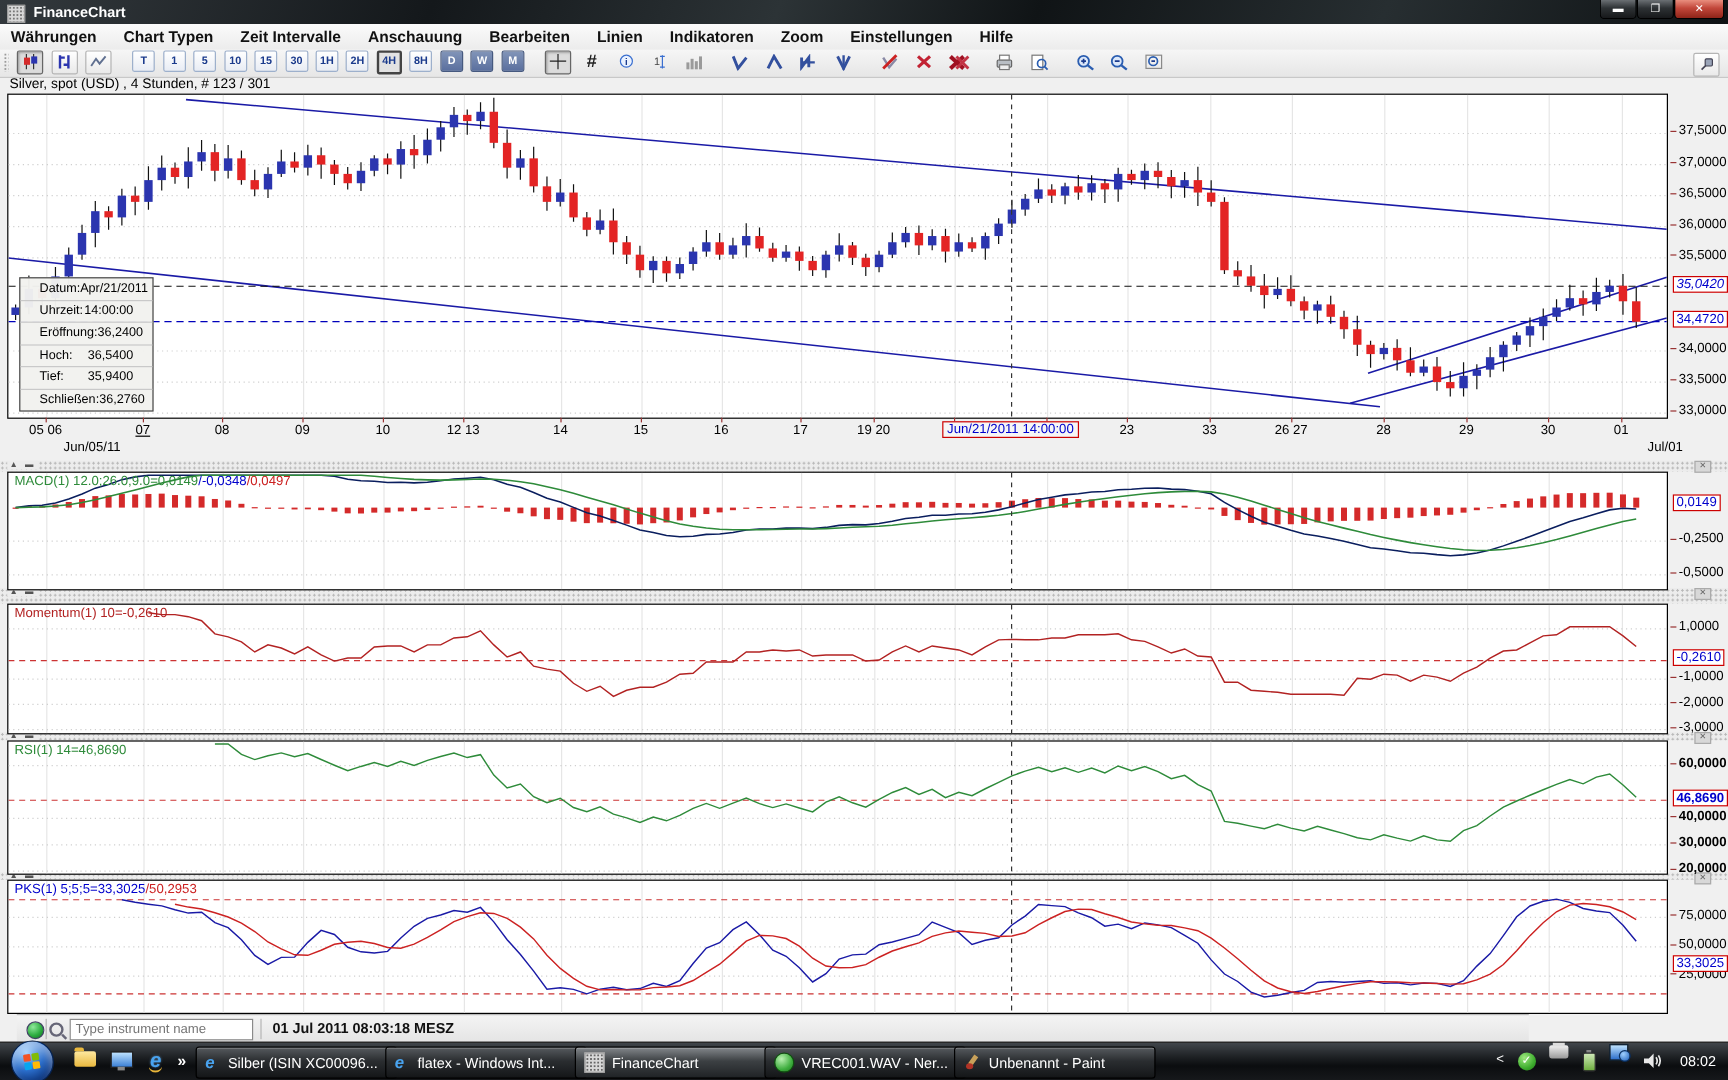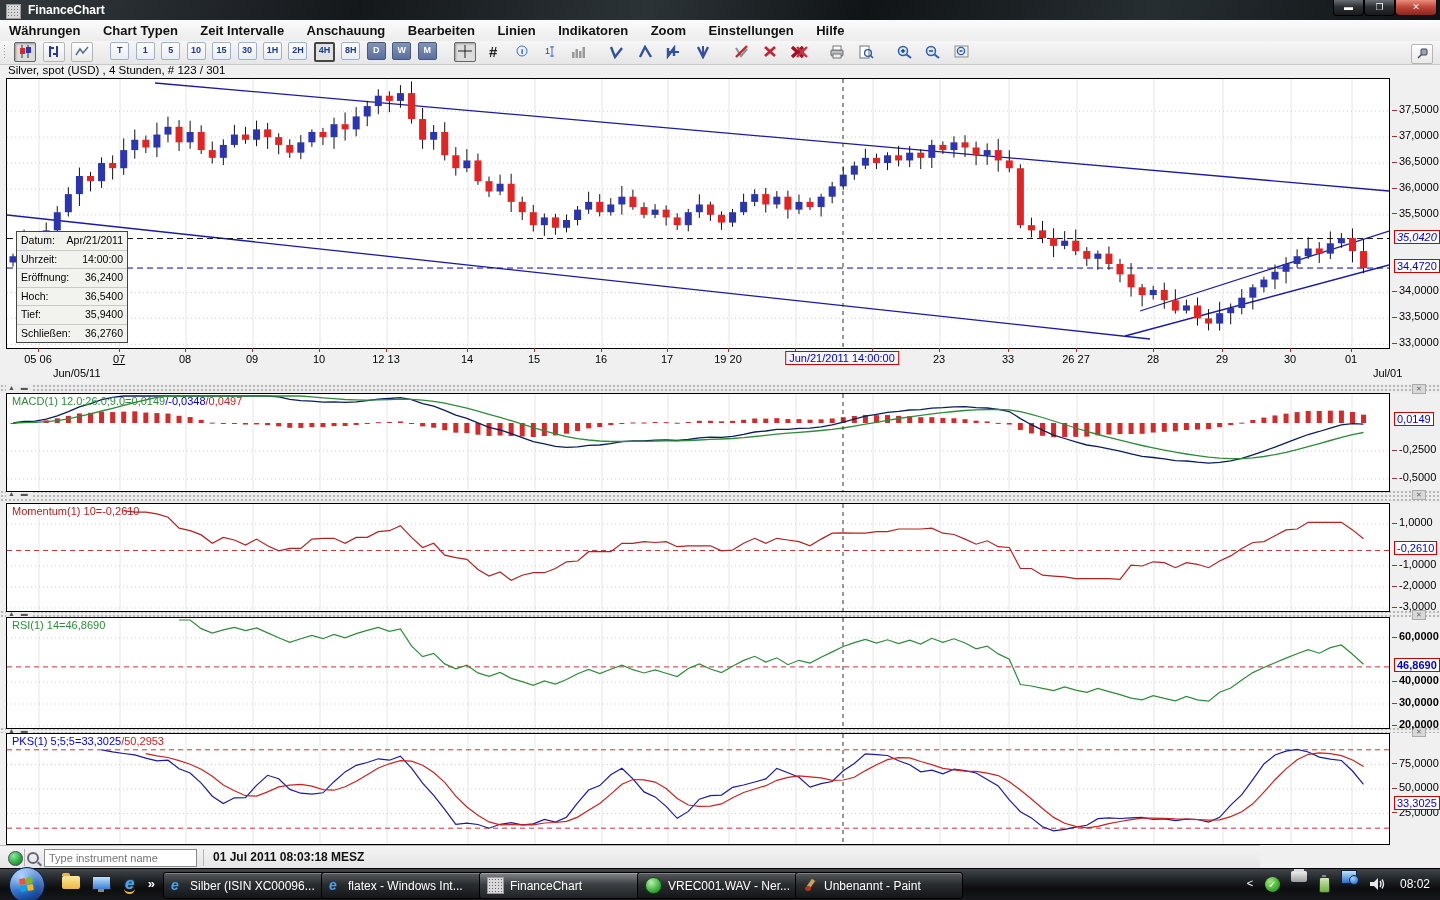--- a/index.html
+++ b/index.html
@@ -54,24 +54,24 @@
   
   #xaxis{position:absolute;left:6px;top:348px;width:1382px;height:36px;font-size:11px;color:#000;}
   .xtick{position:absolute;top:0;width:1px;height:4px;background:#993333;}
   .xlab{position:absolute;top:5px;transform:translateX(-50%);white-space:nowrap;}
   .xsub{position:absolute;top:19px;white-space:nowrap;margin-left:36px;}
   #cursor-box{position:absolute;top:3px;transform:translateX(-50%);border:1px solid #cc0000;color:#0000cc;
     background:#f6f6f6;padding:0 3px;font-size:11px;white-space:nowrap;}
   
   #tooltip{position:absolute;left:16px;top:231px;width:110px;background:rgba(242,242,238,.97);
     border:1px solid #444;z-index:6;font-size:10.5px;}
-  .tt-row{display:flex;justify-content:space-between;padding:2px 4px;border-top:1px solid #c9c9c9;height:13.5px;}
+  .tt-row{display:flex;justify-content:space-between;padding:2px 16px;border-top:1px solid #c9c9c9;height:13.5px;}
   .tt-row:first-child{border-top:none;}
   
-  #statusbar{position:absolute;left:0;top:845px;width:1260px;height:23px;background:linear-gradient(#f4f4f4,#e4e4e4);
+  #statusbar{position:absolute;left:14px;top:845px;width:1260px;height:23px;background:linear-gradient(#f4f4f4,#e4e4e4);
     border-top:1px solid #b9b9b9;}
   #led{position:absolute;left:8px;top:5px;width:13px;height:13px;border-radius:50%;
     background:radial-gradient(circle at 35% 30%,#8ee89a,#2fae42 55%,#0c6e1f);border:1px solid #446;}
   .sbar-sep{position:absolute;top:3px;width:1px;height:17px;background:#b5b5b5;}
   #mag{position:absolute;left:27px;top:6px;width:8px;height:8px;border:2px solid #667;border-radius:50%;}
   #mag::after{content:"";position:absolute;left:8px;top:9px;width:5px;height:2px;background:#667;transform:rotate(45deg);}
   #instrument-input{position:absolute;left:44px;top:3px;width:143px;height:14px;border:1px solid #8a8a8a;
     font-size:11px;color:#999;padding:1px 4px;background:#fff;font-family:inherit;}
   #sb-datetime{position:absolute;left:213px;top:4px;font-size:12px;font-weight:bold;color:#111;}
   

